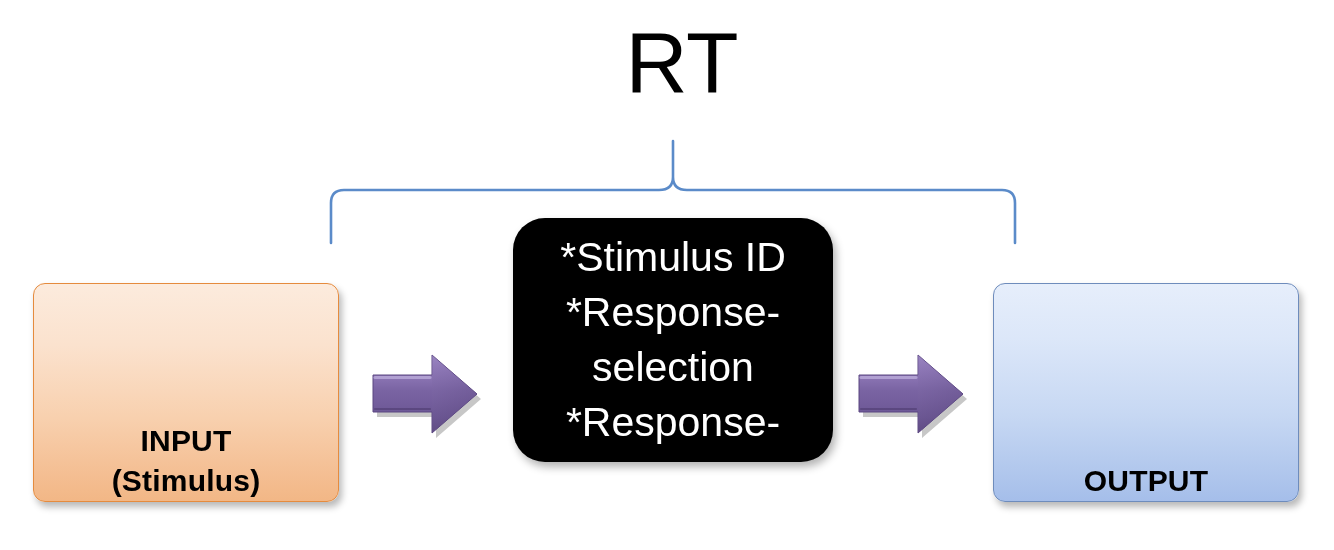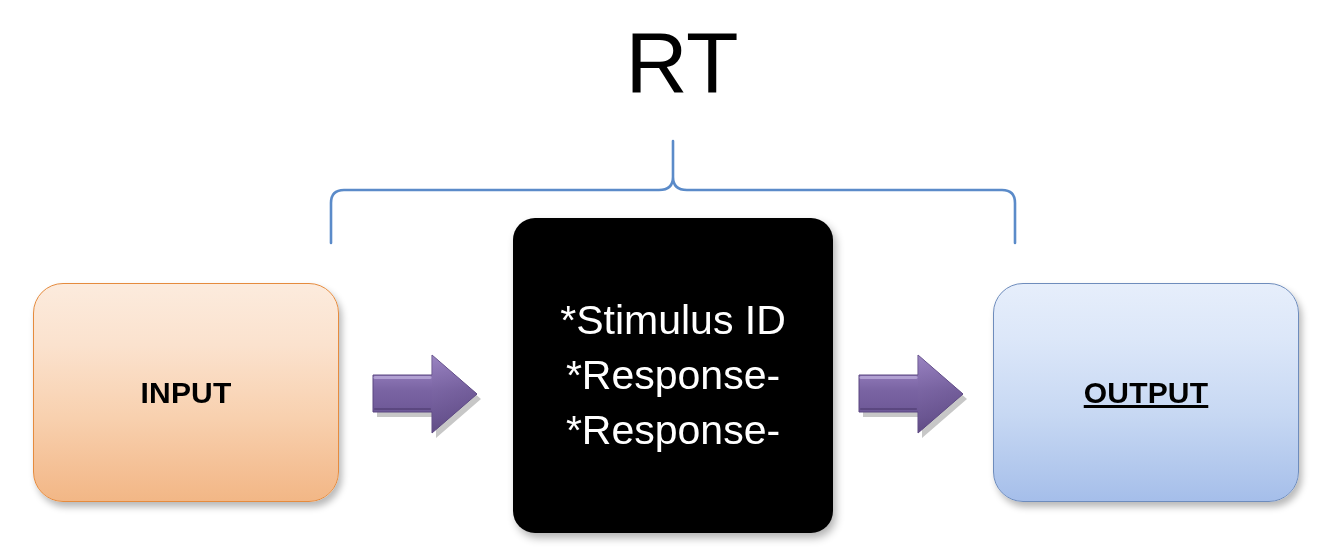--- a/index.html
+++ b/index.html
@@ -41,23 +41,23 @@
     top: 0;
     width: 1334px;
     height: 550px;
     pointer-events: none;
   }
 
   
   .node-box {
     position: absolute;
     box-sizing: border-box;
-    border-radius: 30px;
+    border-radius: 12px;
     display: flex;
-    align-items: center;
+    align-items: flex-end;
     justify-content: center;
     text-align: center;
   }
 
   .box-input {
     left: 33px;
     top: 283px;
     width: 306px;
     height: 219px;
     border: 1.5px solid #E58B3E;
@@ -66,39 +66,38 @@
   }
 
   .box-output {
     left: 993px;
     top: 283px;
     width: 306px;
     height: 219px;
     border: 1.5px solid #6E8CBC;
     background: linear-gradient(to bottom, #E6EEFB 0%, #DCE7F9 25%, #C7D8F3 60%, #AEC5EC 90%, #A5BEEA 100%);
     box-shadow: 3px 5px 7px rgba(0,0,0,0.28);
-    text-decoration: underline;
   }
 
   .box-label {
     font-size: 30px;
     line-height: 40px;
     font-weight: 700;
     color: #000000;
     letter-spacing: 0.2px;
   }
 
   .box-process {
     left: 513px;
     top: 218px;
     width: 320px;
-    height: 315px;
+    height: 244px;
     background: #000000;
     border: none;
-    border-radius: 22px;
+    border-radius: 32px;
     box-shadow: 3px 5px 8px rgba(0,0,0,0.30);
     align-items: center;
   }
 
   .process-text {
     font-size: 41px;
     line-height: 55px;
     font-weight: 400;
     color: #FFFFFF;
     padding: 0 8px;
@@ -132,20 +131,21 @@
              L 673 177
              Q 673 190 687 190
              L 1002 190
              Q 1015 190 1015 203
              L 1015 243" fill="none" stroke="#5B8BC9" stroke-width="2.6" stroke-linecap="round" stroke-linejoin="round"></path>
   </svg>
 
   <div class="node-box box-input">
     <div class="box-label">
       <div>INPUT</div>
+      <div>(Stimulus)</div>
     </div>
   </div>
 
   <svg class="arrow arrow-1" viewBox="0 0 112 88" xmlns="http://www.w3.org/2000/svg">
     <defs>
       <linearGradient id="arrGrad1" x1="0" y1="0" x2="0" y2="1">
         <stop offset="0%" stop-color="#A794CC"></stop>
         <stop offset="16%" stop-color="#9780BF"></stop>
         <stop offset="45%" stop-color="#7A64A3"></stop>
         <stop offset="80%" stop-color="#6B5694"></stop>
@@ -163,20 +163,21 @@
       <path d="M 63 3 L 108 42 L 63 81 L 63 60 L 63 23 Z" fill="url(#arrHeadGrad1)" opacity="0.55"></path>
       <path d="M 6 25.5 L 61 25.5" stroke="#B8A8D8" stroke-width="3" opacity="0.85" stroke-linecap="round"></path>
       <path d="M 6 57 L 61 57" stroke="#4E3C70" stroke-width="2.2" opacity="0.6" stroke-linecap="round"></path>
     </g>
   </svg>
 
   <div class="node-box box-process">
     <div class="process-text">
       <div>*Stimulus ID</div>
       <div>*Response-</div>
+      <div>selection</div>
       <div>*Response-</div>
     </div>
   </div>
 
   <svg class="arrow arrow-2" viewBox="0 0 112 88" xmlns="http://www.w3.org/2000/svg">
     <defs>
       <linearGradient id="arrGrad2" x1="0" y1="0" x2="0" y2="1">
         <stop offset="0%" stop-color="#A794CC"></stop>
         <stop offset="16%" stop-color="#9780BF"></stop>
         <stop offset="45%" stop-color="#7A64A3"></stop>

